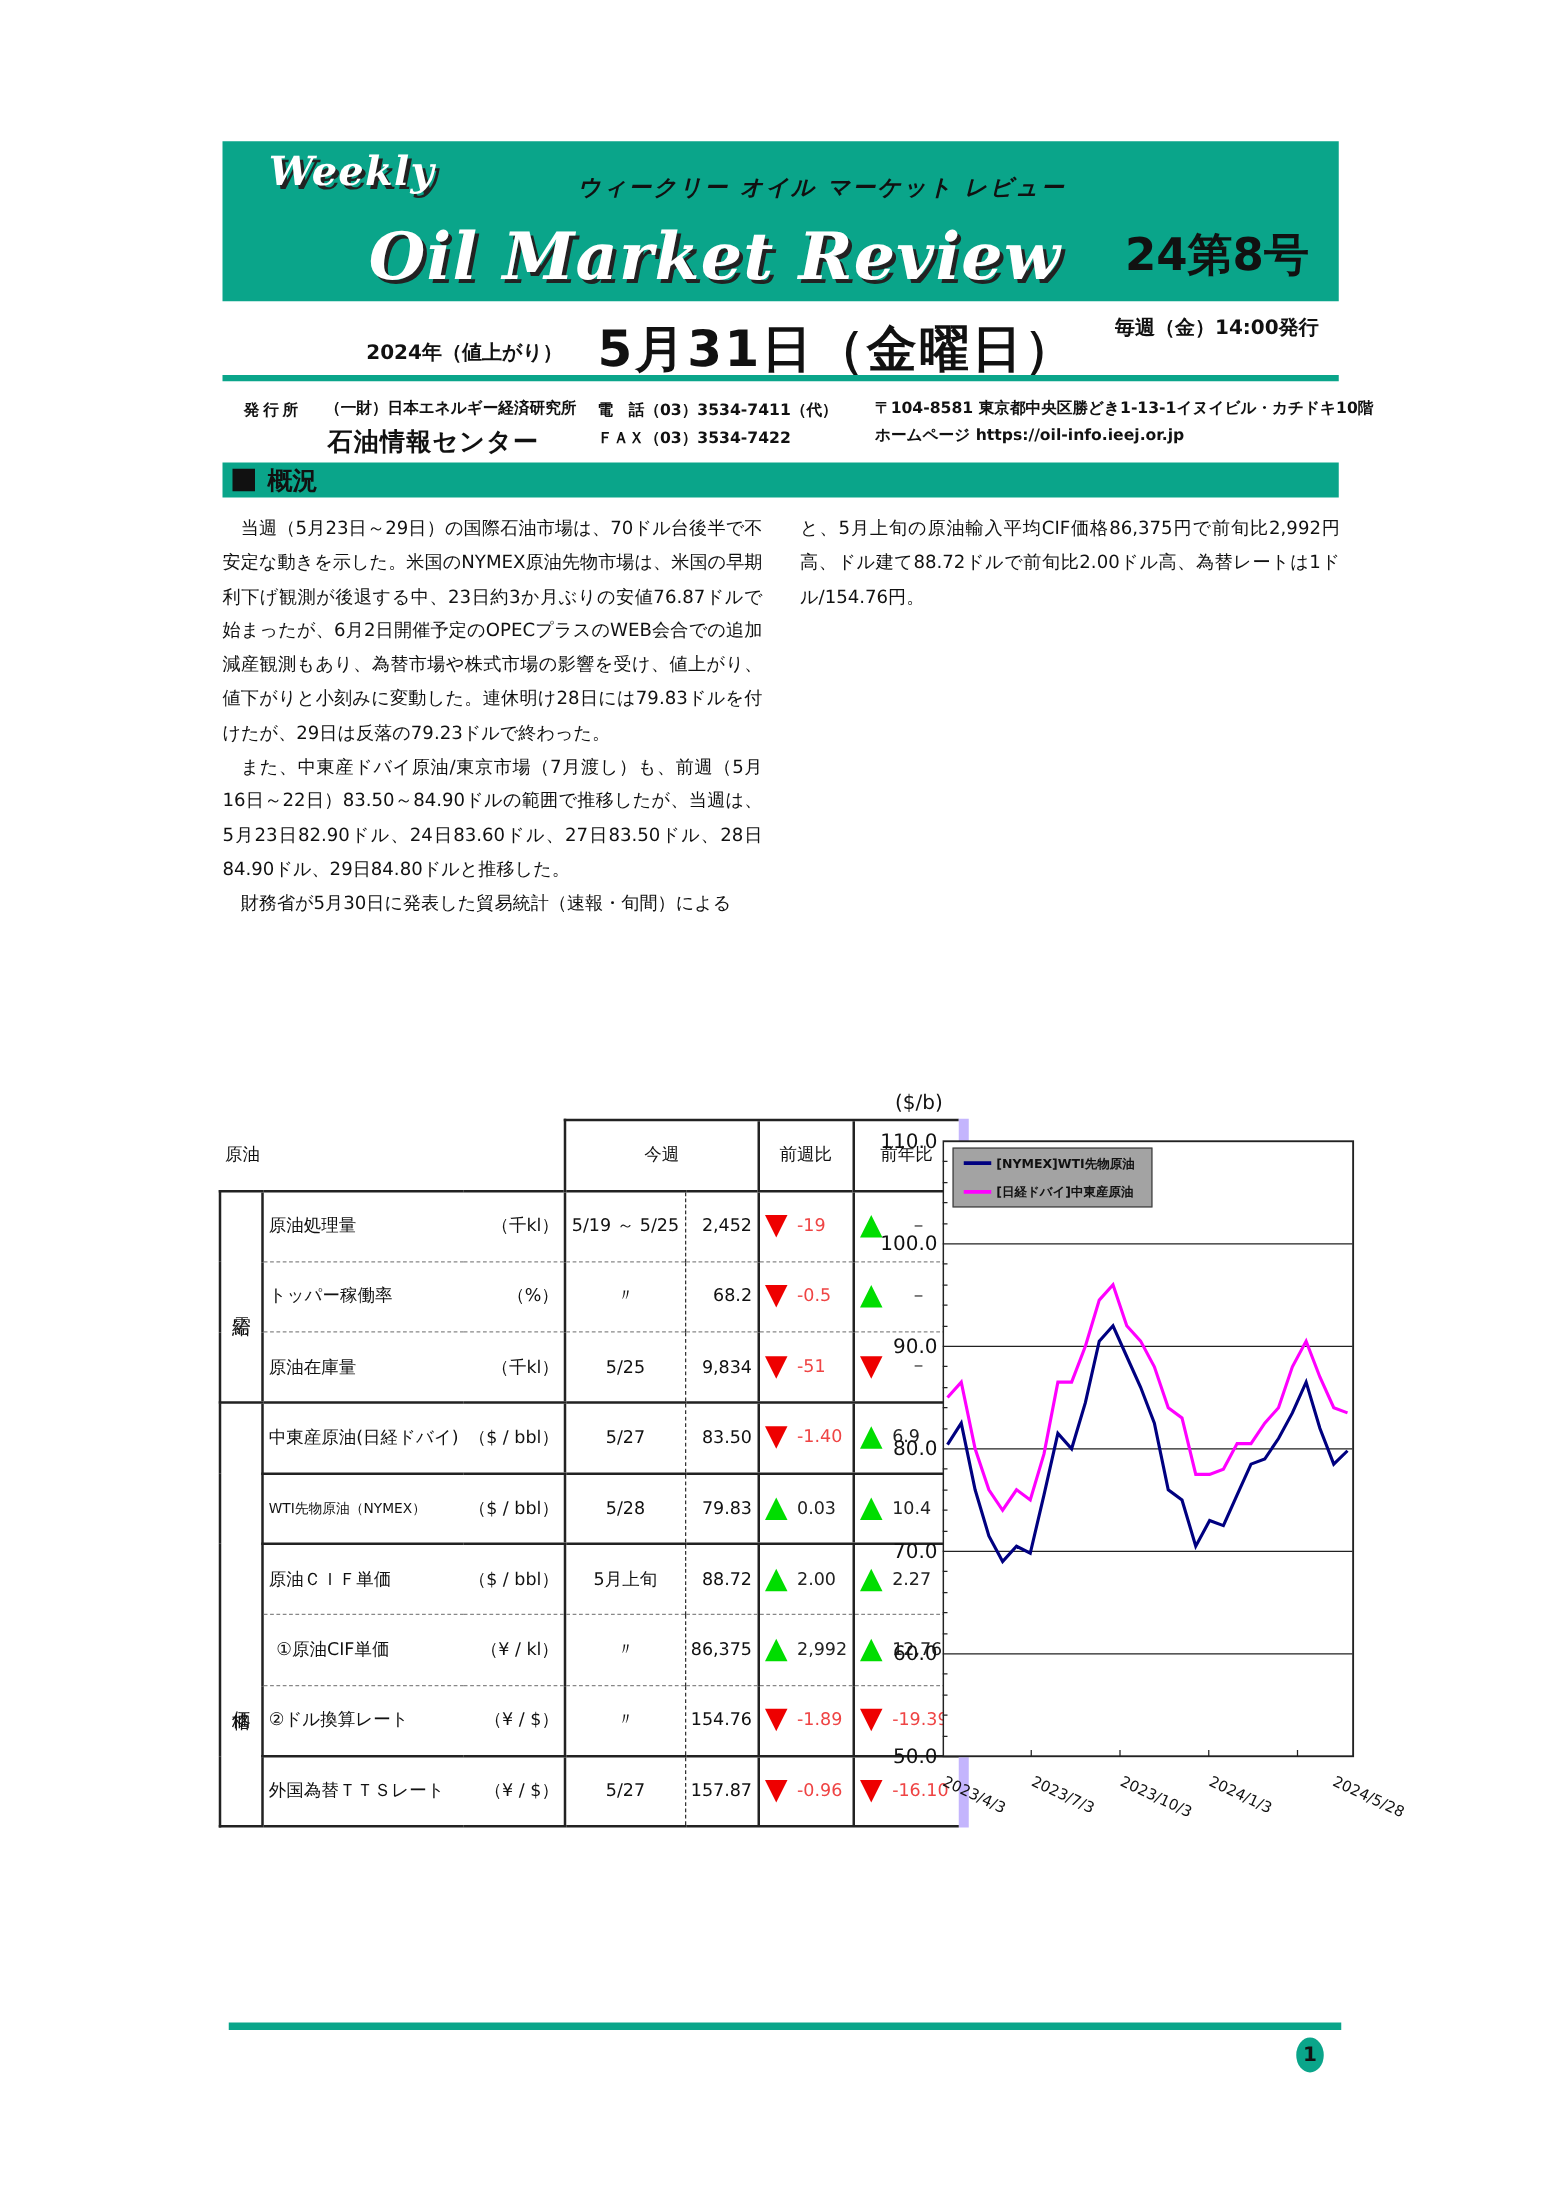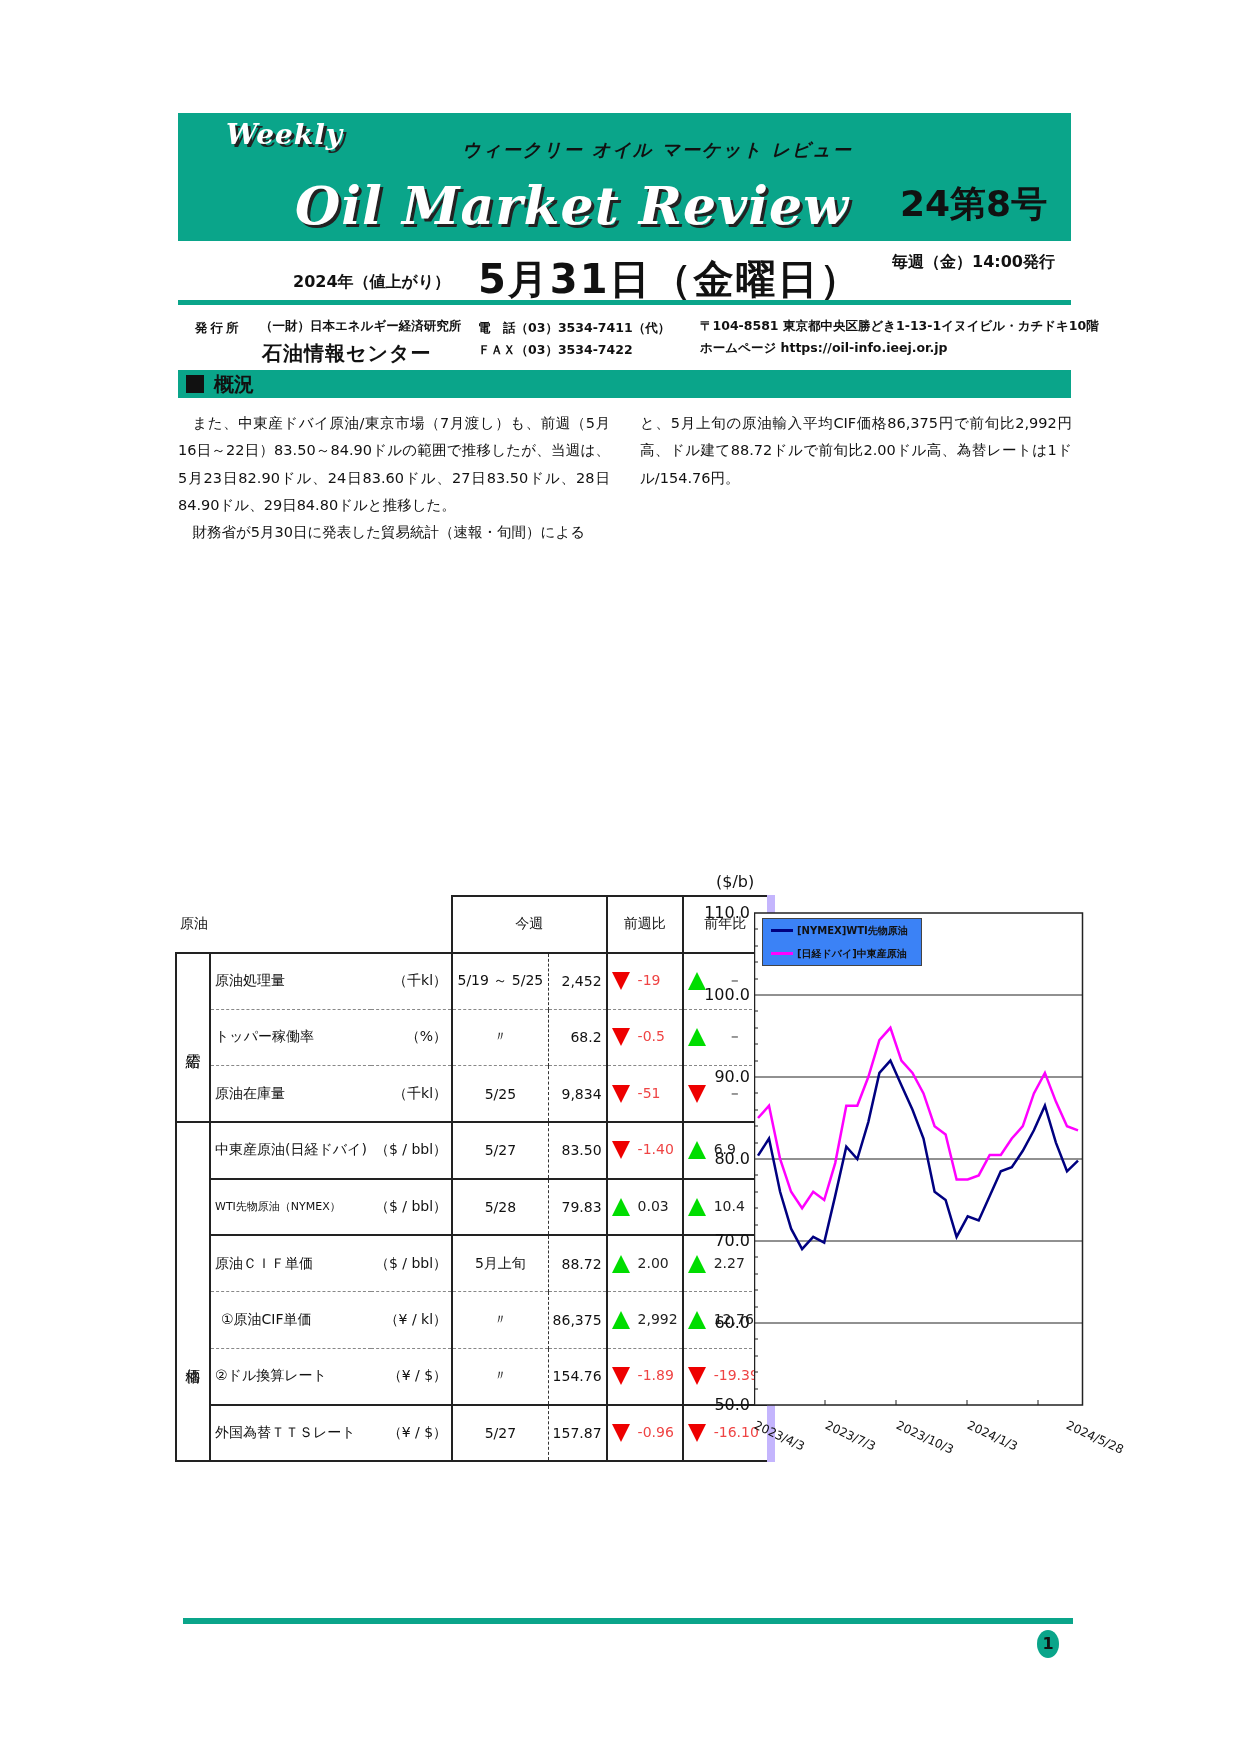--- a/index.html
+++ b/index.html
@@ -2,22 +2,22 @@
 <html><head>
 <meta charset="utf-8">
 <style>
   * { box-sizing: border-box; margin: 0; padding: 0; }
   html, body { width: 1241px; height: 1755px; background: #ffffff; }
   body { position: relative; font-family: "DejaVu Sans", sans-serif; color: #111; overflow: hidden; }
   .abs { position: absolute; }
 
   
   .banner { left: 178px; top: 113px; width: 893px; height: 128px; background: #0aa58a; }
-  .weekly { left: 226px; top: 118px; font-family: "DejaVu Serif", serif; font-style: italic; font-weight: bold;
-            font-size: 28px; color: #fff; text-shadow: 3px 3px 0 #222; letter-spacing: 1px; }
+  .weekly { left: 215px; top: 118px; font-family: "DejaVu Serif", serif; font-style: italic; font-weight: bold;
+            font-size: 32px; color: #fff; text-shadow: 3px 3px 0 #222; letter-spacing: 1px; }
   .kana-title { left: 462px; top: 138px; font-size: 18px; font-weight: bold; font-style: italic; color: #111; letter-spacing: 2px; }
   .omr { left: 295px; top: 175px; font-family: "DejaVu Serif", serif; font-style: italic; font-weight: bold;
          font-size: 52px; color: #fff; text-shadow: 3px 3px 0 #222; letter-spacing: 1px; white-space: nowrap; }
   .issue { left: 900px; top: 180px; font-size: 36px; font-weight: bold; color: #111; white-space: nowrap; }
 
   .year { left: 293px; top: 272px; font-size: 16px; font-weight: bold; }
   .bigdate { left: 478px; top: 252px; font-size: 40px; font-weight: bold; letter-spacing: 2px; white-space: nowrap; }
   .weekly-note { left: 892px; top: 252px; font-size: 16px; font-weight: bold; white-space: nowrap; }
   .rule-top { left: 178px; top: 300px; width: 893px; height: 5px; background: #0aa58a; }
 
@@ -60,21 +60,21 @@
   .tri { display: inline-block; width: 0; height: 0; vertical-align: middle; margin-right: 8px; }
   .tri.up { border-left: 9px solid transparent; border-right: 9px solid transparent; border-bottom: 18px solid #00dd00; }
   .tri.down { border-left: 9px solid transparent; border-right: 9px solid transparent; border-top: 18px solid #ee0000; }
   .neg { color: #ef4444; }
   .pos { color: #222; }
 
   
   .chart-unit { left: 716px; top: 872px; font-size: 16px; }
   .ytick { font-size: 16px; text-align: right; width: 60px; left: 690px; }
   .xtick { font-size: 12px; transform: rotate(25deg); transform-origin: left top; white-space: nowrap; }
-  .legend { left: 762px; top: 918px; width: 160px; height: 48px; background: #3b82f6; border: 1px solid #444; font-size: 10px; font-weight: bold; }
+  .legend { left: 762px; top: 918px; width: 160px; height: 48px; background: #a3a3a3; border: 1px solid #444; font-size: 10px; font-weight: bold; }
   .legend-row { display: flex; align-items: center; height: 23px; padding-left: 8px; }
   .legend-swatch { width: 22px; height: 3px; margin-right: 4px; }
 
   .rule-bottom { left: 183px; top: 1618px; width: 890px; height: 6px; background: #0aa58a; }
   .page-num { left: 1037px; top: 1630px; width: 22px; height: 28px; border-radius: 50%; background: #0aa58a; color: #111;
               font-size: 16px; font-weight: bold; text-align: center; line-height: 28px; }
 </style>
 </head>
 <body>
 
@@ -95,20 +95,21 @@
 <div class="abs pub tel">電　話（03）3534-7411（代）</div>
 <div class="abs pub fax">ＦＡＸ（03）3534-7422</div>
 <div class="abs pub addr">〒104-8581 東京都中央区勝どき1-13-1イヌイビル・カチドキ10階</div>
 <div class="abs pub home">ホームページ https://oil-info.ieej.or.jp</div>
 
 <div class="abs section-bar"></div>
 <div class="abs section-sq"></div>
 <div class="abs section-title">概況</div>
 
 <div class="abs col col-left">
+  <p>当週（5月23日～29日）の国際石油市場は、70ドル台後半で不安定な動きを示した。米国のNYMEX原油先物市場は、米国の早期利下げ観測が後退する中、23日約3か月ぶりの安値76.87ドルで始まったが、6月2日開催予定のOPECプラスのWEB会合での追加減産観測もあり、為替市場や株式市場の影響を受け、値上がり、値下がりと小刻みに変動した。連休明け28日には79.83ドルを付けたが、29日は反落の79.23ドルで終わった。</p>
   <p>また、中東産ドバイ原油/東京市場（7月渡し）も、前週（5月16日～22日）83.50～84.90ドルの範囲で推移したが、当週は、5月23日82.90ドル、24日83.60ドル、27日83.50ドル、28日84.90ドル、29日84.80ドルと推移した。</p>
   <p>財務省が5月30日に発表した貿易統計（速報・旬間）による</p>
 </div>
 <div class="abs col col-right">
   <p class="noindent">と、5月上旬の原油輸入平均CIF価格86,375円で前旬比2,992円高、ドル建て88.72ドルで前旬比2.00ドル高、為替レートは1ドル/154.76円。</p>
 </div>
 
 <table class="data">
   <tbody>
       <tr class="hdr-row">

